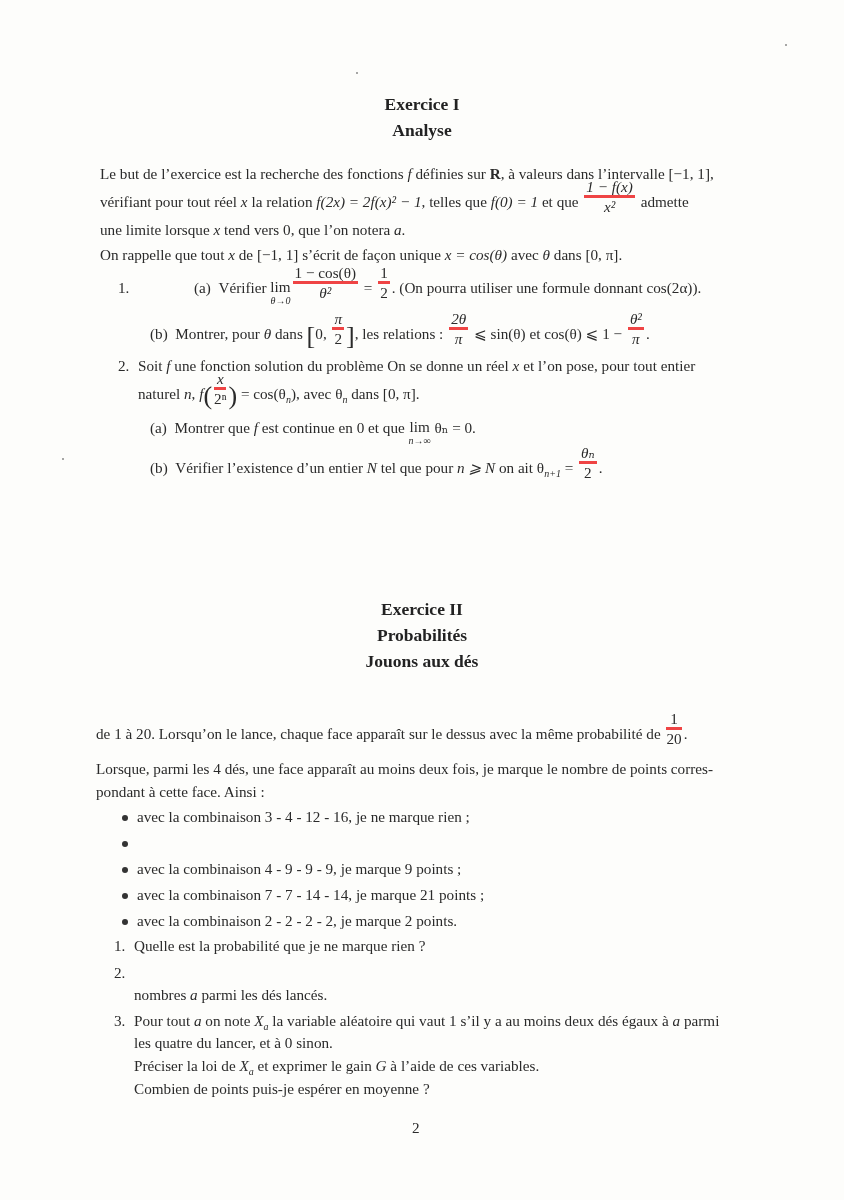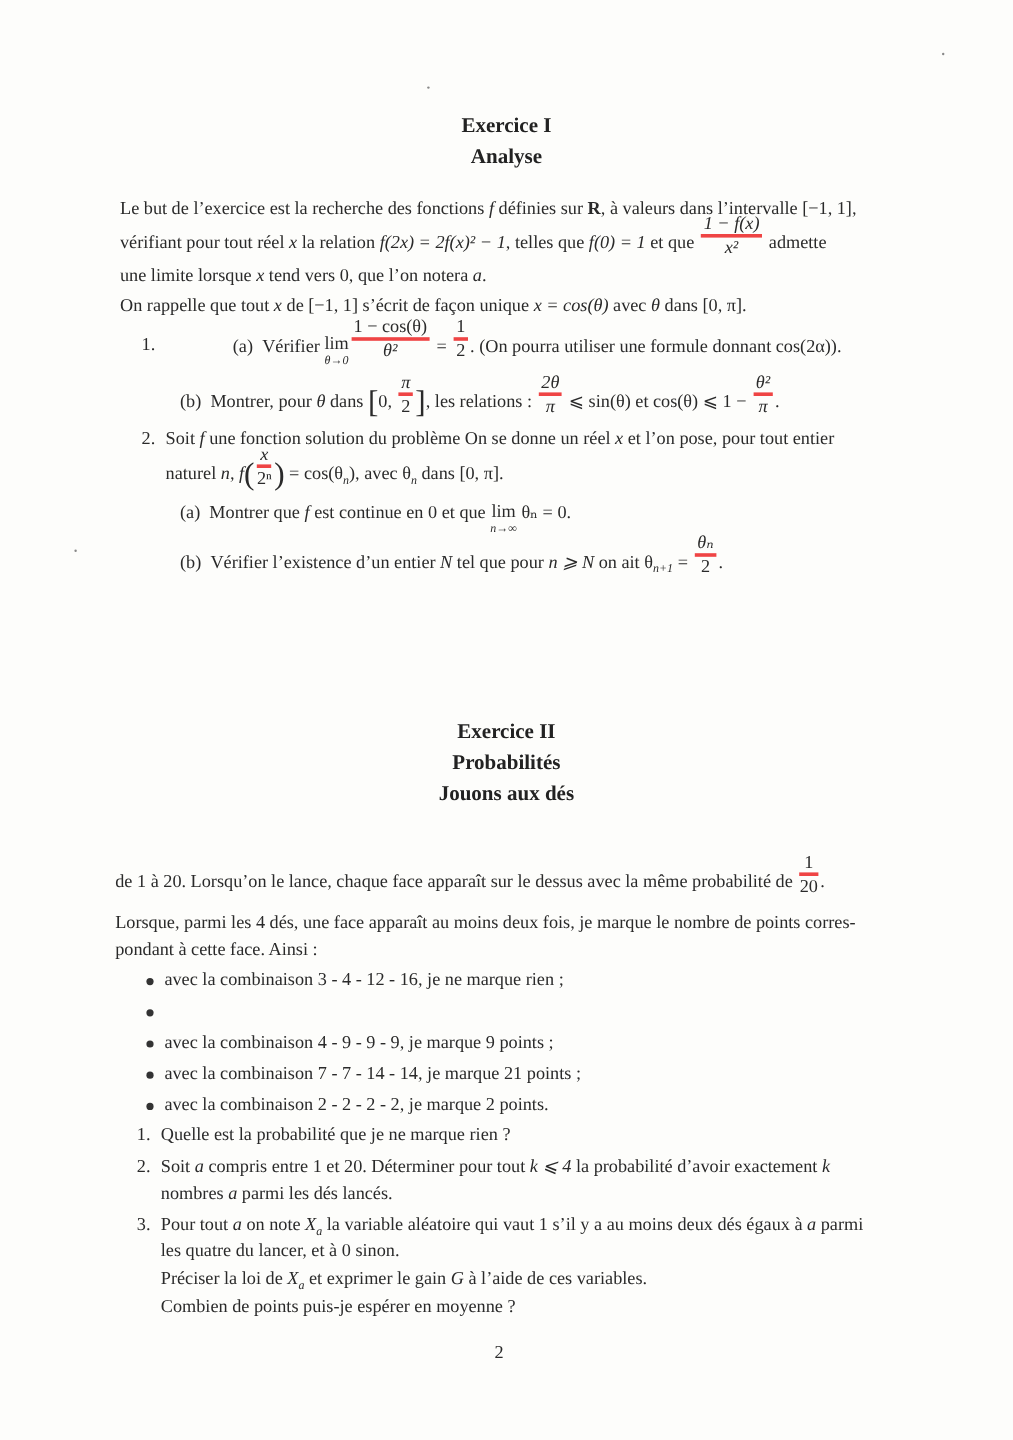--- a/index.html
+++ b/index.html
@@ -95,23 +95,20 @@
   <div class="line" style="left:137px;top:859px;">avec la combinaison 4 - 9 - 9 - 9, je marque 9 points ;</div>
   <span class="bullet" style="top:893px;"></span>
   <div class="line" style="left:137px;top:885px;">avec la combinaison 7 - 7 - 14 - 14, je marque 21 points ;</div>
   <span class="bullet" style="top:919px;"></span>
   <div class="line" style="left:137px;top:911px;">avec la combinaison 2 - 2 - 2 - 2, je marque 2 points.</div>
 
   <div class="line" style="left:114px;top:936px;">1.</div>
   <div class="line" style="left:134px;top:936px;">Quelle est la probabilité que je ne marque rien ?</div>
 
   <div class="line" style="left:114px;top:963px;">2.</div>
-  <div class="line" style="left:134px;top:963px;">
-    <span>Soit </span><span class="i">a</span><span> compris entre 1 et 20. Déterminer pour tout </span><span class="i">k ⩽ 4</span><span> la probabilité d’avoir exactement </span><span class="i">k</span>
-  </div>
   <div class="line" style="left:134px;top:985px;">
     <span>nombres </span><span class="i">a</span><span> parmi les dés lancés.</span>
   </div>
 
   <div class="line" style="left:114px;top:1011px;">3.</div>
   <div class="line" style="left:134px;top:1011px;">
     <span>Pour tout </span><span class="i">a</span><span> on note </span><span class="i">X</span><sub class="i">a</sub><span> la variable aléatoire qui vaut 1 s’il y a au moins deux dés égaux à </span><span class="i">a</span><span> parmi</span>
   </div>
   <div class="line" style="left:134px;top:1033px;">les quatre du lancer, et à 0 sinon.</div>
   <div class="line" style="left:134px;top:1056px;">

